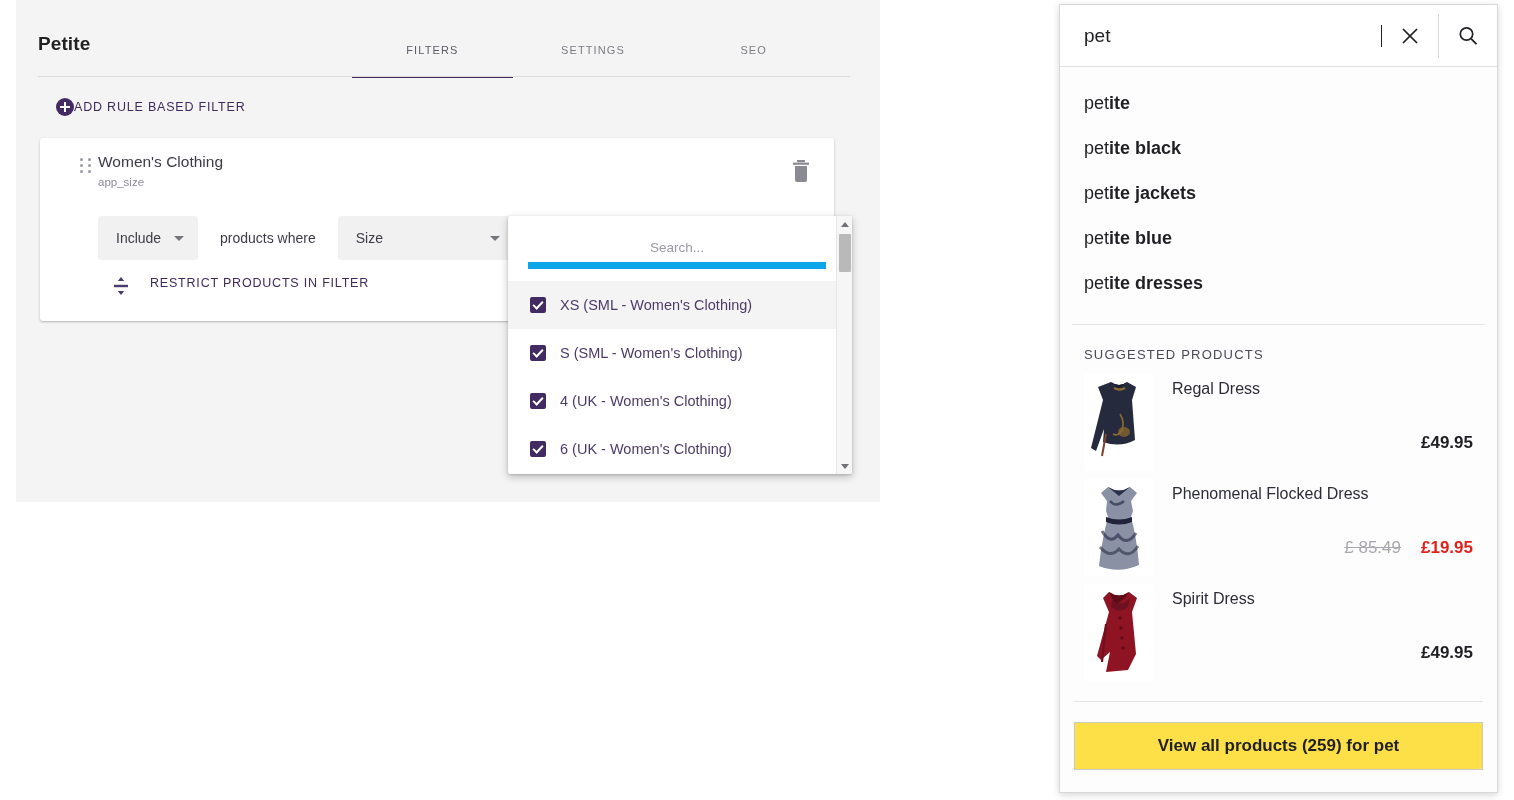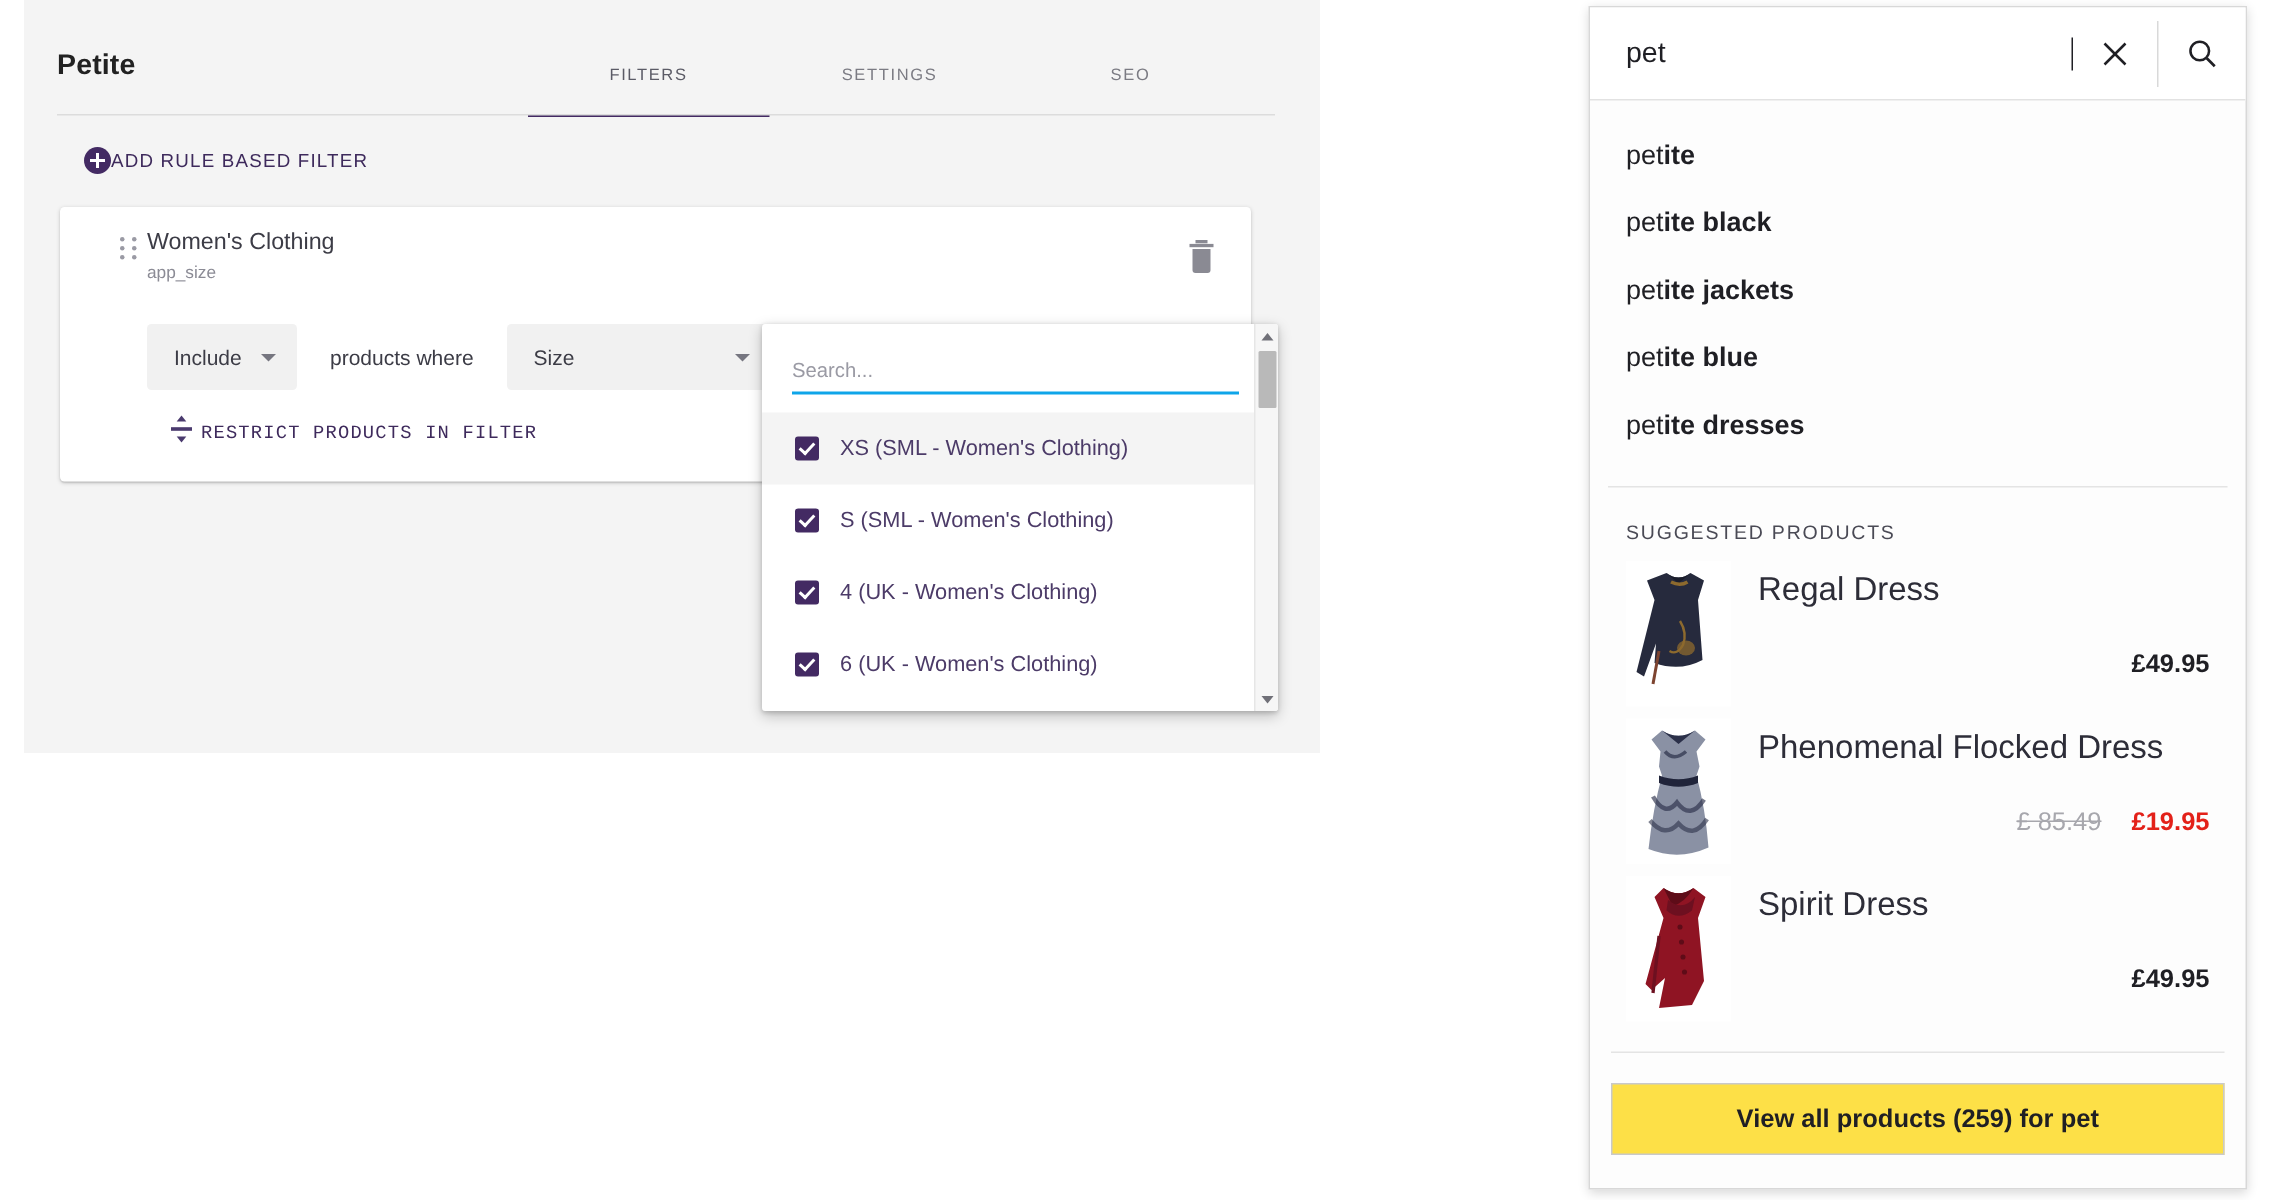--- a/index.html
+++ b/index.html
@@ -95,39 +95,40 @@
   .sel-size { width: 178px; padding-left: 18px; justify-content: space-between; padding-right: 16px; }
   .select-label { font-size: 14px; color: #3c3c46; }
   .caret {
     width: 0; height: 0; border-left: 5px solid transparent;
     border-right: 5px solid transparent; border-top: 5px solid #767680;
   }
   .mid-text { font-size: 14px; color: #3c3c46; margin: 0 22px; }
 
   .restrict {
     position: absolute; left: 72px; top: 138px;
-    display: flex; align-items: flex-end; gap: 4px; cursor: pointer; font-family: Liberation Mono, monospace;
+    display: flex; align-items: flex-start; gap: 20px; cursor: pointer;
   }
   .restrict-label {
     font-size: 12.5px; letter-spacing: .8px; color: #3e2a5c; font-weight: 500;
   }
 
   
   .dropdown {
     position: absolute; left: 492px; top: 216px; width: 344px; height: 258px;
     background: #ffffff; border-radius: 2px;
     box-shadow: 0 3px 9px rgba(0,0,0,.22), 0 1px 3px rgba(0,0,0,.16);
     overflow: hidden;
   }
   .dd-search-wrap { padding: 22px 20px 0 20px; }
   .dd-search {
-    width: 298px; border: none; border-bottom: 2px solid #0ea5e9;
+    width: 298px; border: none; border-bottom: 7px solid #0ea5e9;
     font-size: 13.5px; color: #3c3c46; padding: 0 0 7px 0;
     background: transparent; outline: none;
     font-family: "Liberation Sans", sans-serif;
+    text-align: center;
   }
   .dd-search::placeholder { color: #9a9aa4; }
   .dd-list { margin-top: 12px; }
   .dd-item {
     height: 48px; display: flex; align-items: center; gap: 14px;
     padding-left: 22px; cursor: pointer;
   }
   .dd-item.hl { background: #f4f4f4; }
   .cb {
     width: 16px; height: 16px; border-radius: 2px; background: #432a63;
@@ -204,21 +205,21 @@
   }
   .product {
     display: flex; align-items: flex-start; padding: 0 24px 0 24px;
     height: 105px; cursor: pointer;
   }
   .thumb {
     width: 70px; height: 97px; flex: 0 0 auto; background: #ffffff;
     position: relative; overflow: hidden;
   }
   .pinfo { flex: 1; position: relative; height: 97px; padding-left: 18px; }
-  .pname { font-size: 22px; color: #2d2d38; padding-top: 6px; }
+  .pname { font-size: 16px; color: #2d2d38; padding-top: 6px; }
   .prices {
     position: absolute; right: 0; bottom: 18px;
     display: flex; align-items: baseline; gap: 20px;
   }
   .price { font-size: 17px; font-weight: bold; color: #1f1f24; }
   .price.old { color: #a7a7ad; text-decoration: line-through; font-weight: normal; }
   .price.sale { color: #e32119; }
 
   .hr2 { height: 1px; background: #e4e4e4; margin: 12px 14px 0 14px; }
   .view-all {

